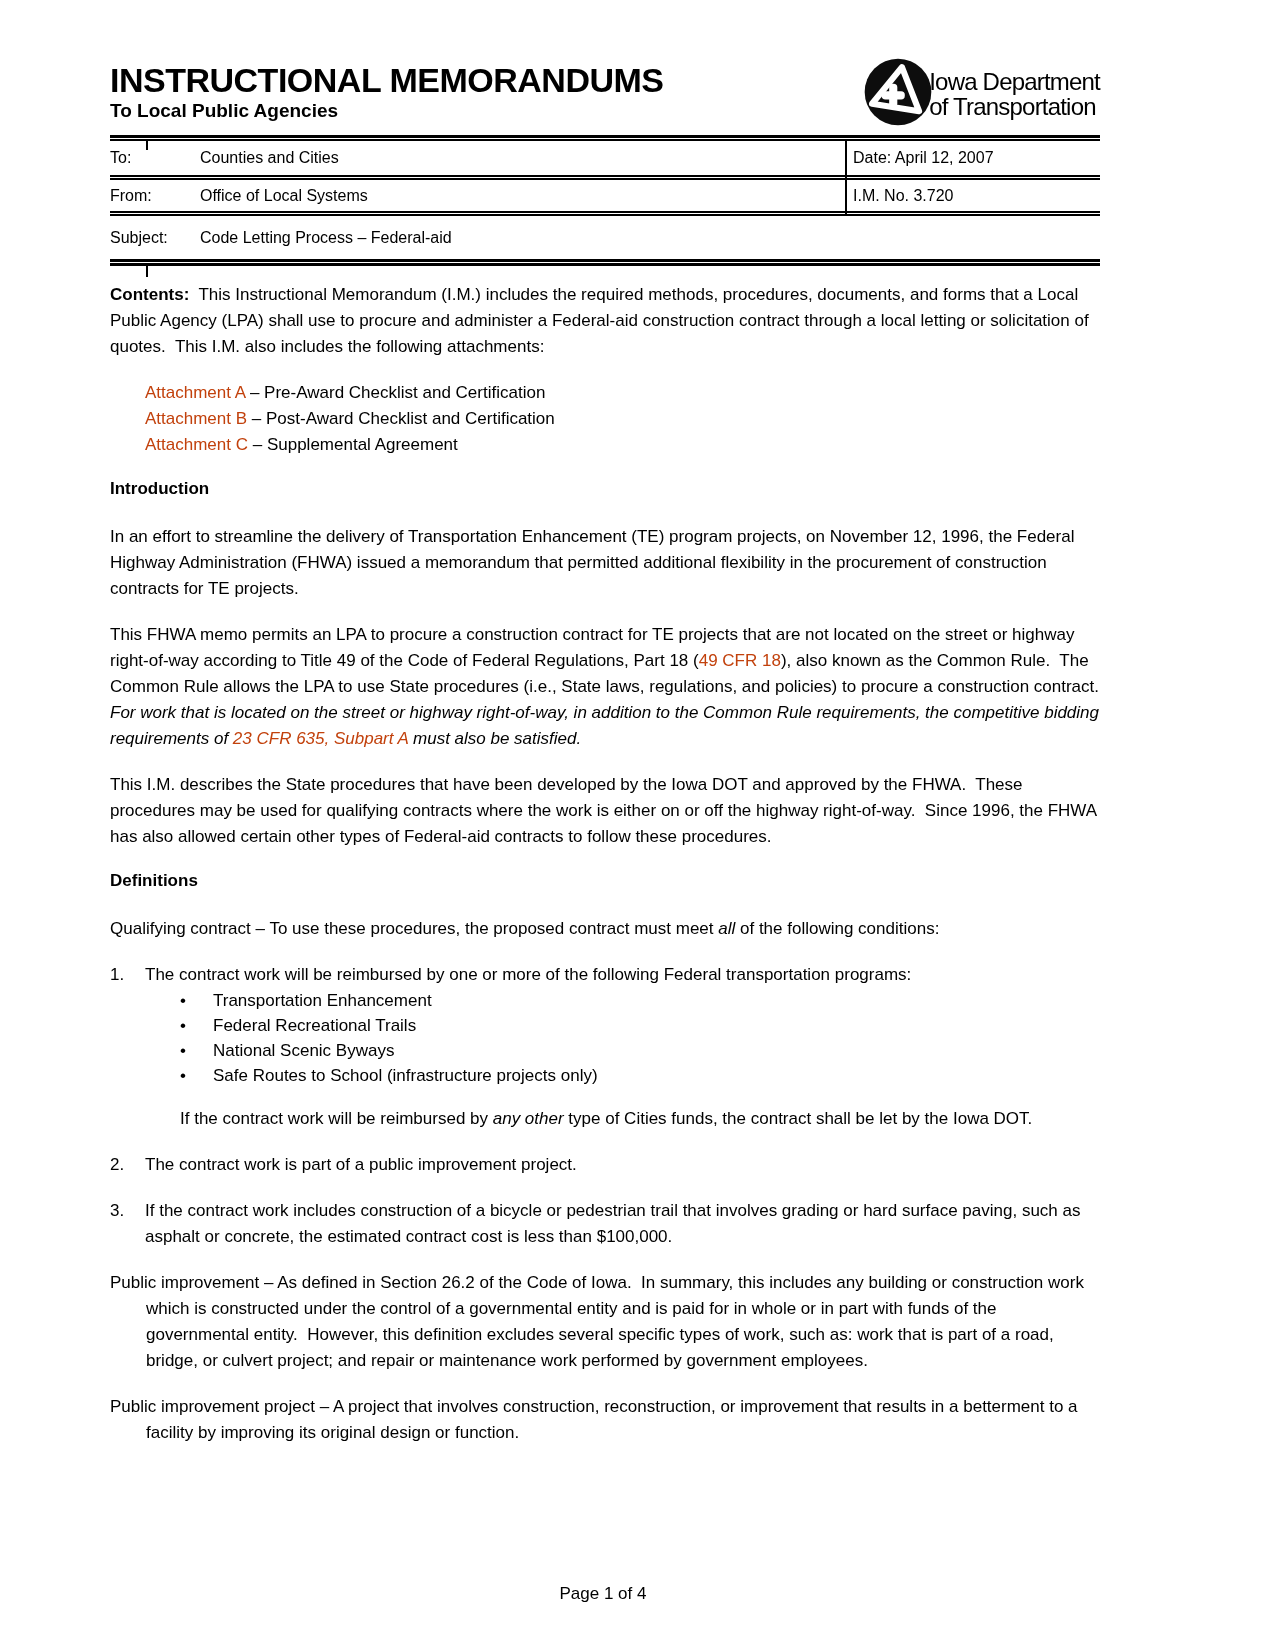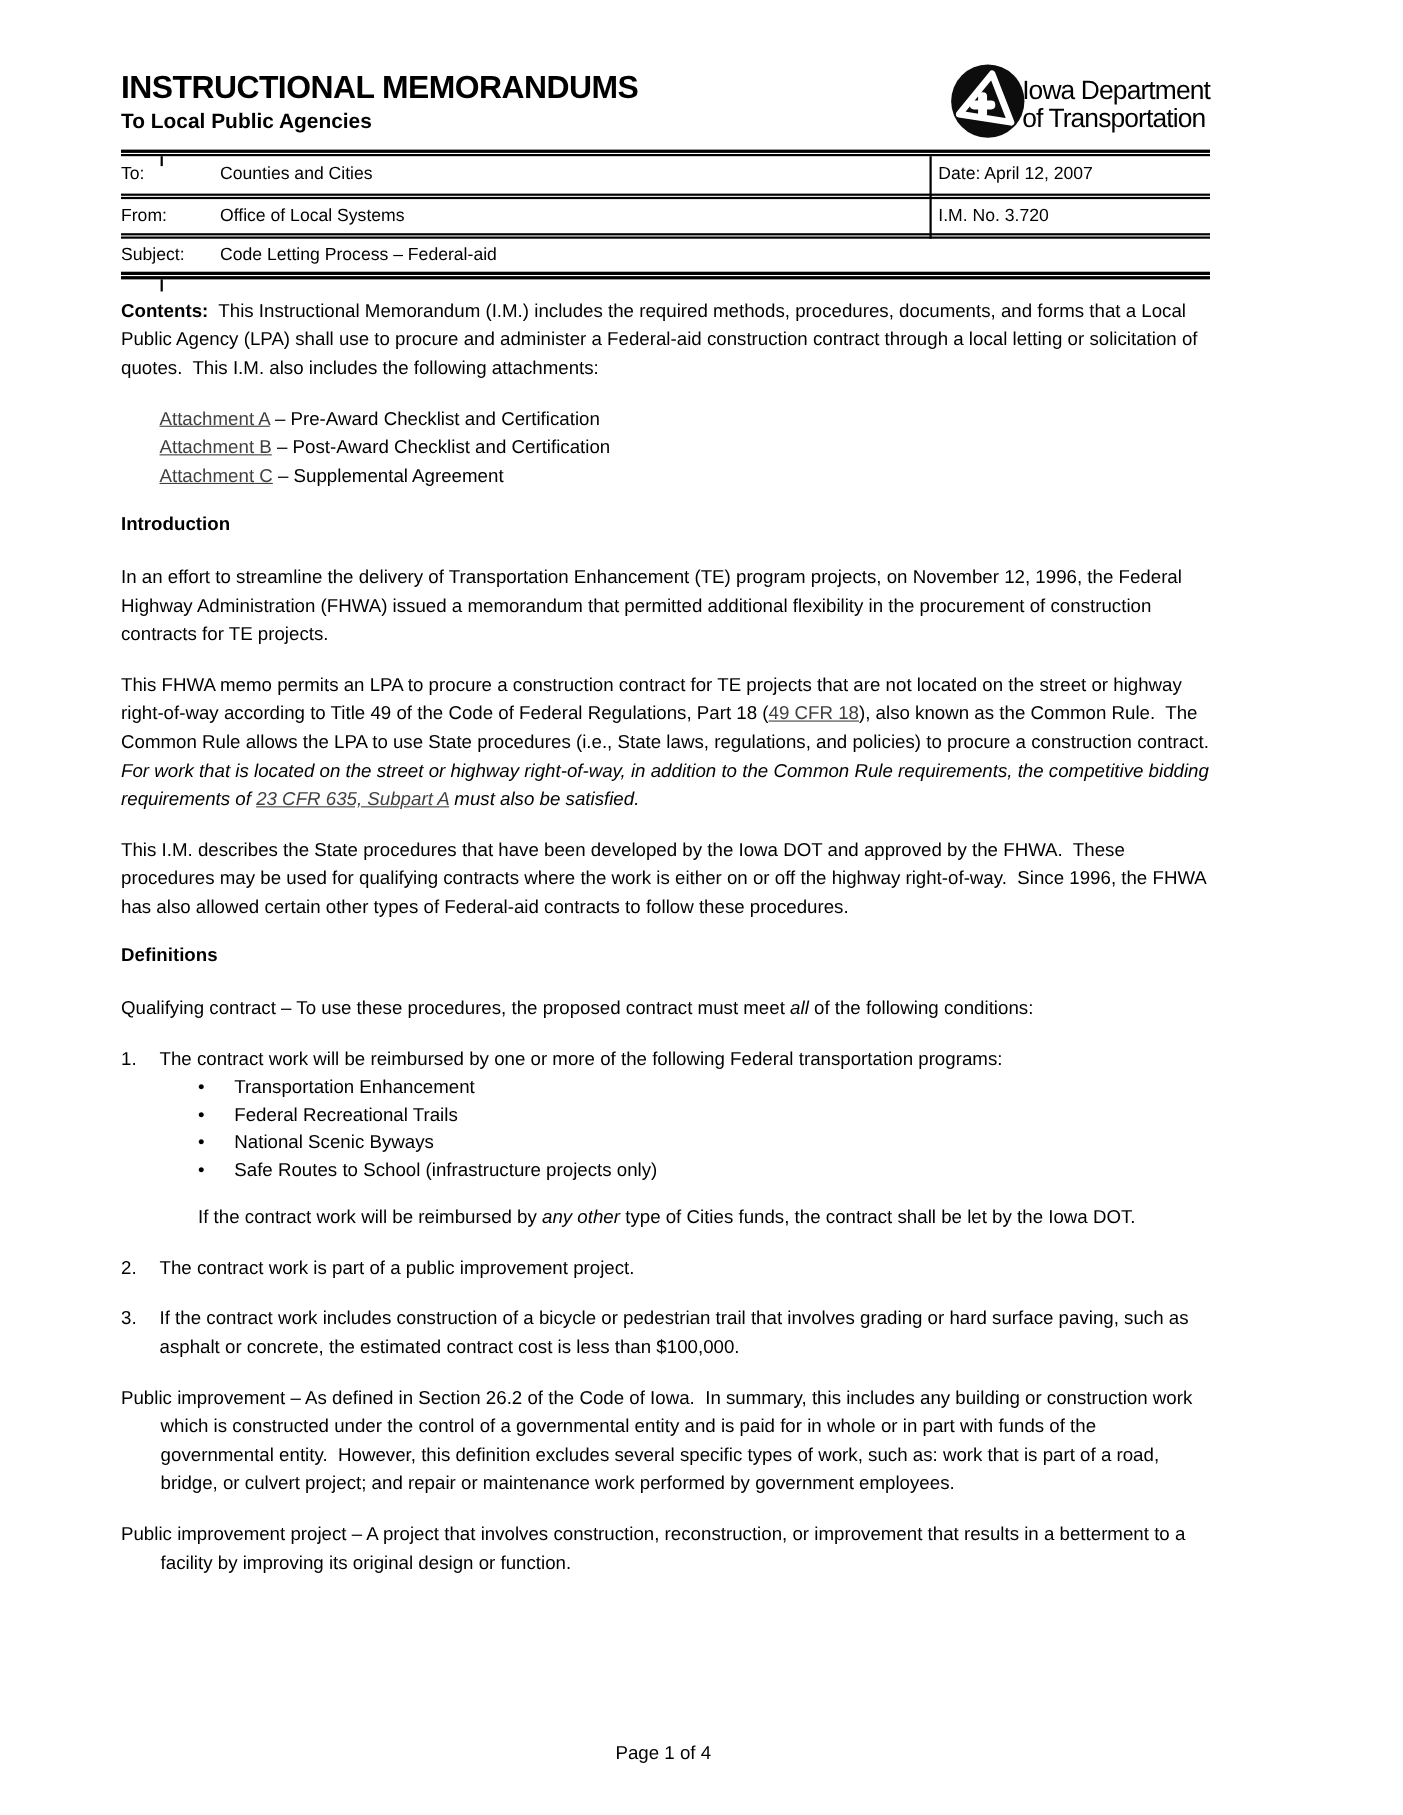--- a/index.html
+++ b/index.html
@@ -2,46 +2,46 @@
 <html><head>
 <meta charset="utf-8">
 <style>
   html,body {margin:0; padding:0; background:#fff;}
   .page {position:relative; width:1275px; height:1650px; background:#ffffff;
          font-family:"Liberation Sans", sans-serif; color:#000; overflow:hidden;}
   .content {padding:64px 175px 0 110px;}
 
   
   .header {display:flex; justify-content:space-between; align-items:flex-start; margin-bottom:5px;}
-  .title {font-size:29px; font-weight:bold; line-height:32px; margin:0; letter-spacing:-0.5px;}
+  .title {font-size:34px; font-weight:bold; line-height:32px; margin:0; letter-spacing:-0.5px;}
   .subtitle {font-size:19px; font-weight:bold; line-height:24px; margin-top:3px;}
   .logo-block {display:flex; align-items:center; margin-top:-6px;}
   .logo-text {font-size:24px; line-height:25px; font-weight:normal; letter-spacing:-0.8px; margin-left:-3px;}
 
   
   .meta {position:relative; margin-bottom:16px;}
   .rule {border-color:#000; border-style:solid none; border-width:0;}
   .rule-header {border-top-width:3px; border-bottom-width:2px; height:1px;}
   .rule-row {border-top-width:2px; border-bottom-width:2px; height:1px;}
   .rule-bottom {border-top-width:3px; border-bottom-width:3px; height:1px;}
   .trow {display:grid; grid-template-columns:90px 1fr 255px; align-items:center; height:34px; font-size:16px;}
   .trow.r2 {height:31px;}
-  .trow.subject {grid-template-columns:90px 1fr; height:30px;}
+  .trow.subject {grid-template-columns:90px 1fr; height:43px;}
   .rcell {padding-left:8px; align-self:stretch; display:flex; align-items:center;}
   .vline {position:absolute; left:735px; top:6px; width:2px; height:75px; background:#000;}
   .tick {position:absolute; left:36px; width:2px; background:#000;}
   .tick-top {top:6px; height:9px;}
   .tick-bottom {top:100%; height:11px;}
 
   
   p.body, .num-text, .bullet-text, .attachment-line, .note {font-size:17px; line-height:26px; white-space:pre-wrap;}
   p.body {margin:0 0 20px 0;}
   .bold {font-weight:bold;}
   .it {font-style:italic;}
-  a.doclink {color:#404040; text-decoration:underline; cursor:pointer;}
+  a.doclink {color:#c2410c; cursor:pointer;}
 
   .attachments {margin:0 0 20px 35px;}
   .attachment-line {line-height:26px;}
 
   .h {font-size:17px; font-weight:bold; line-height:22px; margin:0 0 24px 0;}
 
   .num-item {display:flex; margin-bottom:20px;}
   .num-item.tight {margin-bottom:0;}
   .num {width:35px; flex:none; font-size:17px; line-height:26px;}
   .num-text {flex:1;}

